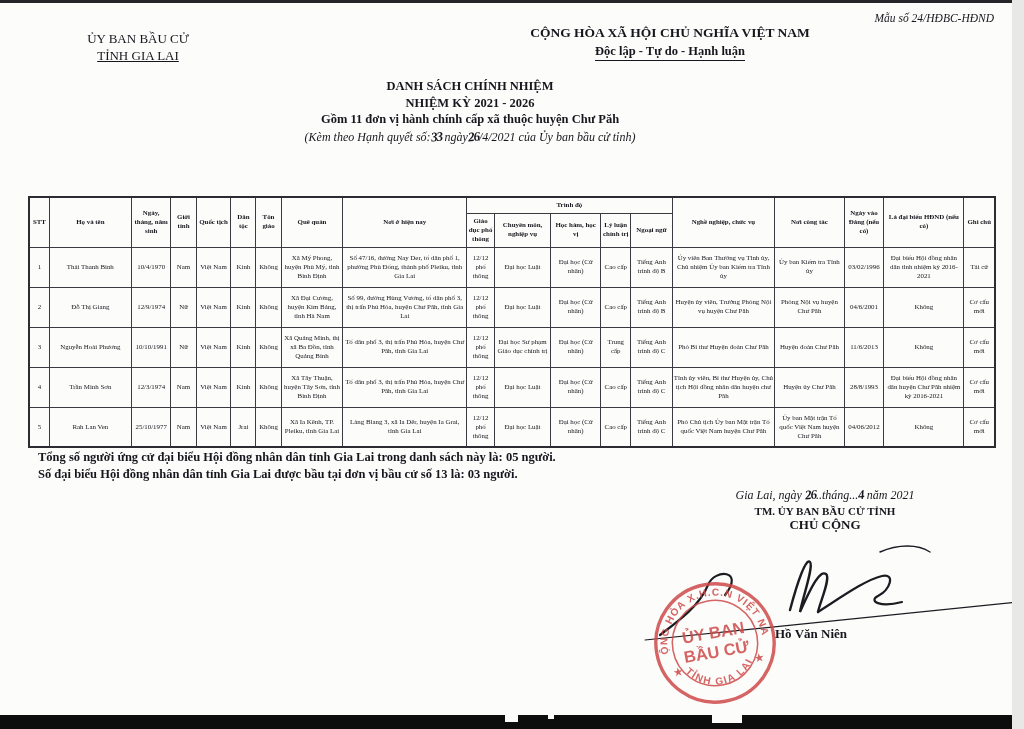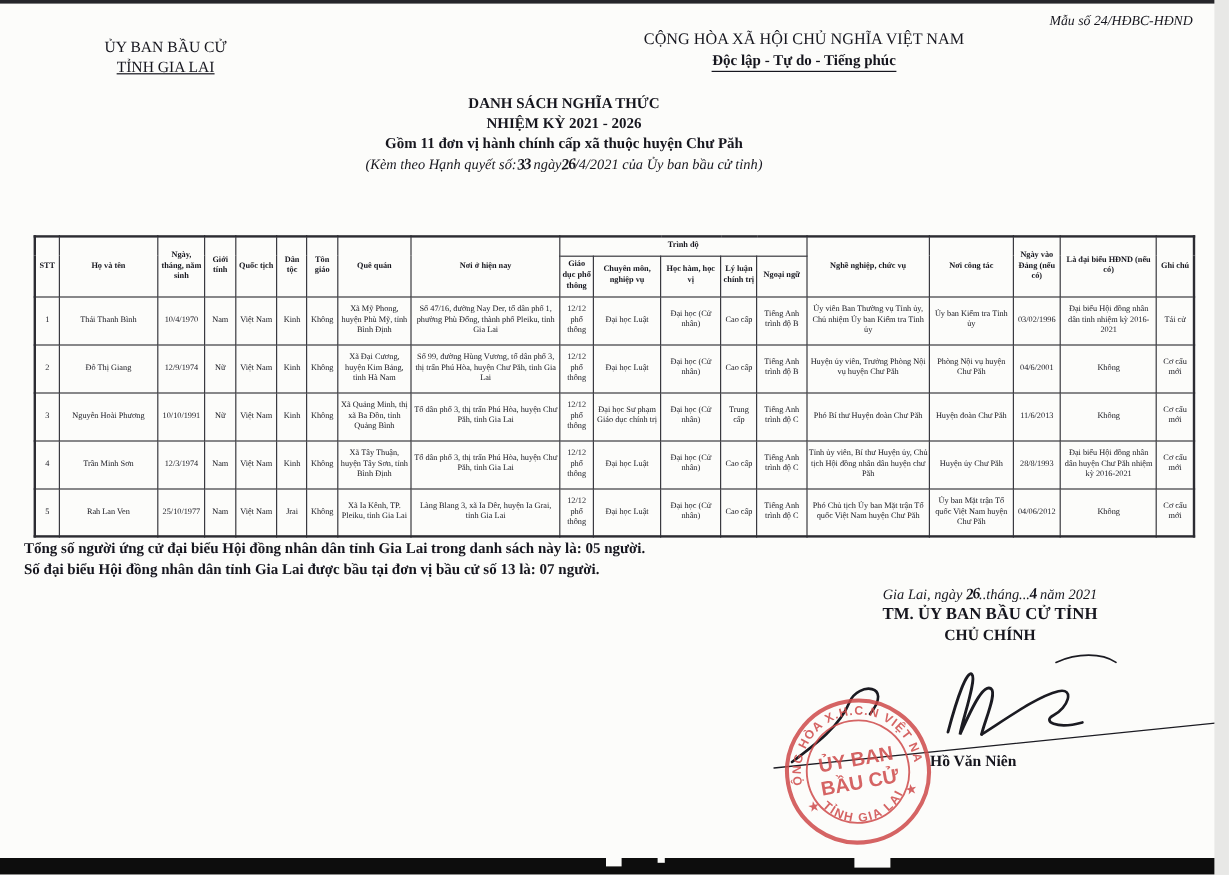--- a/index.html
+++ b/index.html
@@ -12,42 +12,42 @@
   .abs { position:absolute; }
   
   #top-scan-edge { top:0; left:0; width:1024px; height:3px; background:#26262a; }
   #bottom-scan-bar { bottom:0; left:0; width:1024px; height:14px; background:#0d0d0d; }
   .scan-notch { position:absolute; background:#fcfcfa; top:0; }
   
   #issuer { top:30px; left:28px; width:220px; text-align:center; font-weight:normal; font-size:13px; line-height:17px; }
   #issuer .u { text-decoration:underline; }
   #form-number { top:12px; right:18px; font-style:italic; font-size:11.5px; }
   #national { top:25px; left:480px; width:380px; text-align:center; }
-  #national .l1 { font-weight:normal; font-size:13.5px;text-align:center; }
+  #national .l1 { font-weight:bold; font-size:13.5px;text-align:center; }
   #national .l2 { font-weight:bold; font-size:12.5px; display:inline-block; border-bottom:1.5px solid #16161e; padding-bottom:1px; margin-top:2px; }
   
   #title-block { top:78px; left:100px; width:740px; text-align:center; line-height:16.5px; }
   #title-block .b { font-weight:bold; font-size:12.5px; }
   #title-block .i { font-style:italic; font-size:12px; margin-top:1px; }
   .hw { font-style:italic; font-weight:bold; display:inline-block; transform:rotate(-6deg); font-size:13px; letter-spacing:-1px; }
   
   #tbl-wrap { top:196px; left:28px; width:968px; }
   table { width:100%; border-collapse:collapse; table-layout:fixed; }
   th,td { border:1px solid #3a3a40; text-align:center; vertical-align:middle;
           font-size:6.9px; line-height:1.3; padding:2px 1px; word-wrap:break-word; }
   th { font-weight:bold; padding:3px 1px; }
   thead tr:first-child th { height:14px; }
   tbody td { height:40px; }
   table { border:2px solid #2c2c32; }
   
-  #summary { top:449px; left:20px; width:700px; font-weight:bold; font-size:12.5px; line-height:17px; }
+  #summary { top:449px; left:38px; width:700px; font-weight:bold; font-size:12.5px; line-height:17px; }
   
   #sig-block { top:487px; left:640px; width:370px; text-align:center; }
   #sig-date { font-style:italic; font-size:12px; }
-  #sig-tm { font-weight:bold; font-size:14px; margin-top:2px; }
+  #sig-tm { font-weight:bold; font-size:11px; margin-top:2px; }
   #sig-role { font-weight:bold; font-size:13px; }
   #sig-name { top:626px; left:775px; font-weight:bold; font-size:13px; }
   #signature-svg { top:540px; left:640px; }
   #stamp { top:580px; left:652px; width:126px; height:126px; opacity:.85; transform:rotate(-10deg); }
 </style>
 </head>
 <body>
 
 <div id="page">
 
@@ -55,25 +55,25 @@
 
   <div class="abs" id="form-number">Mẫu số 24/HĐBC-HĐND</div>
 
   <div class="abs" id="issuer">
     <div>ỦY BAN BẦU CỬ</div>
     <div class="u">TỈNH GIA LAI</div>
   </div>
 
   <div class="abs" id="national">
     <div class="l1">CỘNG HÒA XÃ HỘI CHỦ NGHĨA VIỆT NAM</div>
-    <div class="l2">Độc lập - Tự do - Tiếng phúc</div>
+    <div class="l2">Độc lập - Tự do - Hạnh luận</div>
   </div>
 
   <div class="abs" id="title-block">
-    <div class="b">DANH SÁCH NGHĨA THỨC</div>
+    <div class="b">DANH SÁCH CHÍNH NHIỆM</div>
     <div class="b">NHIỆM KỲ 2021 - 2026</div>
     <div class="b">Gồm 11 đơn vị hành chính cấp xã thuộc huyện Chư Păh</div>
     <div class="i"><span>(Kèm theo Hạnh quyết số:</span><span class="hw">33</span><span> ngày</span><span class="hw">26</span><span>/4/2021 của Ủy ban bầu cử tỉnh)</span></div>
   </div>
 
   <div class="abs" id="tbl-wrap">
     <table>
       <colgroup>
         <col style="width:2.1%">
           <col style="width:8.5%">
@@ -226,27 +226,27 @@
             <td>04/06/2012</td>
             <td>Không</td>
             <td>Cơ cấu mới</td>
           </tr>
         </tbody>
     </table>
   </div>
 
   <div class="abs" id="summary">
     <div>Tổng số người ứng cử đại biểu Hội đồng nhân dân tỉnh Gia Lai trong danh sách này là: 05 người.</div>
-    <div>Số đại biểu Hội đồng nhân dân tỉnh Gia Lai được bầu tại đơn vị bầu cử số 13 là: 07 người.</div>
+    <div>Số đại biểu Hội đồng nhân dân tỉnh Gia Lai được bầu tại đơn vị bầu cử số 13 là: 03 người.</div>
   </div>
 
   <div class="abs" id="sig-block">
     <div id="sig-date"><span>Gia Lai, ngày </span><span class="hw">26</span><span>..tháng...</span><span class="hw">4</span><span> năm 2021</span></div>
     <div id="sig-tm">TM. ỦY BAN BẦU CỬ TỈNH</div>
-    <div id="sig-role">CHỦ CHÍNH</div>
+    <div id="sig-role">CHỦ CỘNG</div>
   </div>
 
   <svg class="abs" id="signature-svg" width="384" height="115" viewBox="0 0 384 115">
     <g fill="none" stroke="#1b1b22" stroke-linecap="round">
       <path d="M85 55 C 105 30, 75 28, 68 45 C 60 65, 40 80, 20 95" stroke-width="2.2"></path>
       <path d="M150 70 C 158 40, 166 18, 170 22 C 174 26, 162 60, 160 72 C 172 45, 180 30, 186 34 C 191 38, 180 62, 178 72" stroke-width="2.4"></path>
       <path d="M178 72 C 200 58, 225 40, 242 36 C 256 33, 250 50, 238 56 C 228 61, 240 68, 262 62" stroke-width="2.2"></path>
       <path d="M5 100 L 378 62" stroke-width="1.1"></path>
       <path d="M240 12 C 258 4, 278 4, 290 12" stroke-width="1.4"></path>
     </g>

